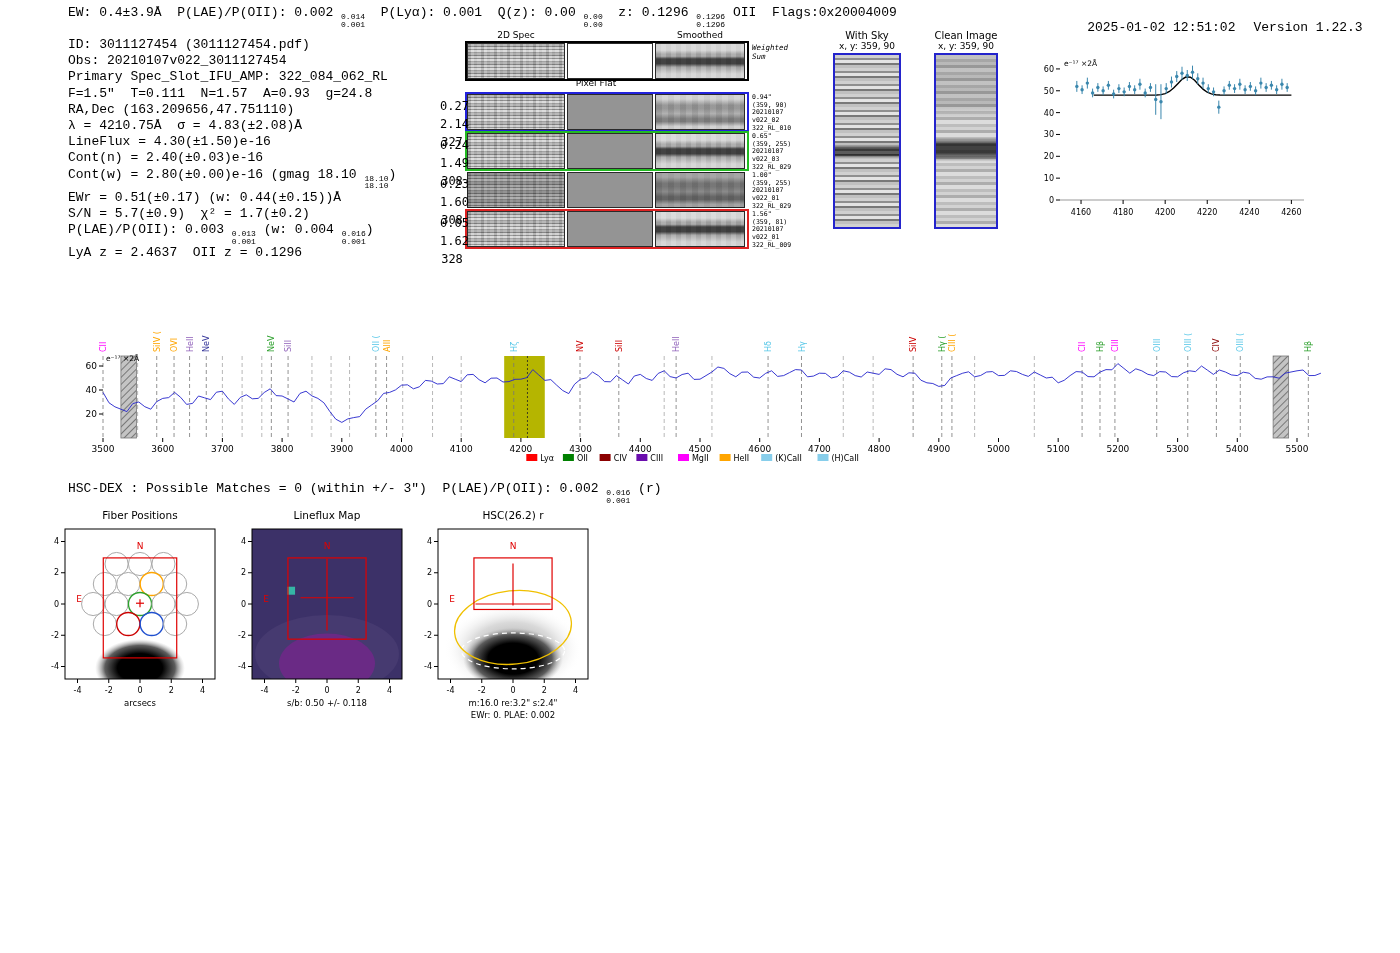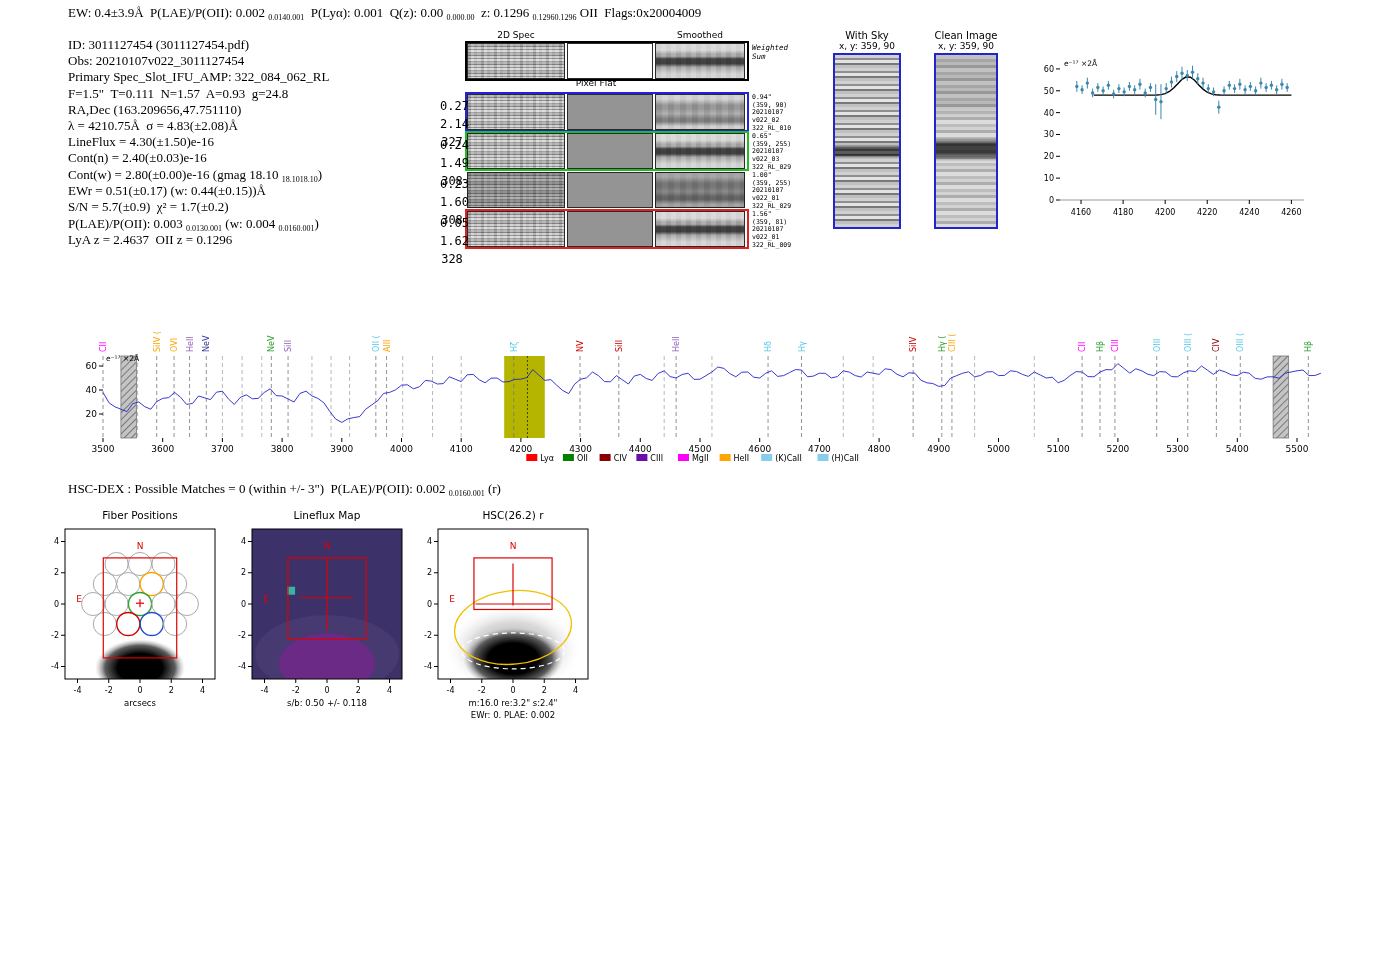--- a/index.html
+++ b/index.html
@@ -1,24 +1,24 @@
 <!DOCTYPE html>
 <html><head>
 <meta charset="utf-8">
 <style>
   html,body{margin:0;padding:0;background:#fff}
   .page{position:relative;width:1400px;height:953px;background:#fff;color:#000;
         font-family:"DejaVu Sans Mono",monospace;overflow:hidden}
   .page *{box-sizing:border-box}
-  .mono{font-family:Liberation Serif, serif;white-space:pre}
+  .mono{font-family:Liberation Mono, monospace;white-space:pre}
   .hdr{position:absolute;left:68px;top:5px;font-size:13px}
   .hdr-right{position:absolute;left:1056px;top:5px;font-size:13px}
   .hdr-right .ver{margin-left:18px}
   .info{position:absolute;left:68px;top:37px;font-size:13px;line-height:16.2px}
-  .frac{display:inline-flex;flex-direction:row;vertical-align:-3px;font-size:8px;line-height:7.5px;text-align:left}
+  .frac{display:inline-flex;flex-direction:column;vertical-align:-3px;font-size:8px;line-height:7.5px;text-align:left}
   .hscdex{position:absolute;left:68px;top:481px;font-size:13px}
   .footer{position:absolute;left:68px;top:874px;font-size:13px;line-height:16px}
   
   .spec2d{position:absolute;left:440px;top:30px;width:370px;height:228px}
   .s2-h{position:absolute;font-family:"DejaVu Sans",sans-serif;font-size:9px;transform:translateX(-50%);white-space:nowrap}
   .strip{position:absolute;border:1px solid #2a2a2a}
   .rowbord{position:absolute;border-width:2px;border-style:solid}
   .s2-left{position:absolute;width:24px;font-size:12px;line-height:18px;text-align:center;white-space:pre-line}
   .s2-right{position:absolute;font-size:6.5px;line-height:7.7px;white-space:pre-line}
   .tex-noise{background-image:
@@ -47,20 +47,23 @@
     repeating-linear-gradient(180deg, #dcdcdc 0 4px, #bdbdbd 4px 7px, #d2d2d2 7px 10px, #adadad 10px 13px)}
   svg{position:absolute}
   svg text{font-family:"DejaVu Sans",sans-serif}
 </style>
 </head>
 <body>
 
 <div class="page">
 
   <div class="hdr mono">EW: 0.4±3.9Å  P(LAE)/P(OII): 0.002 <span class="frac"><span>0.014</span><span>0.001</span></span>  P(Lyα): 0.001  Q(z): 0.00 <span class="frac"><span>0.00</span><span>0.00</span></span>  z: 0.1296 <span class="frac"><span>0.1296</span><span>0.1296</span></span> OII  Flags:0x20004009</div>
+  <div class="hdr-right mono">
+    <span>2025-01-02 12:51:02</span><span class="ver">Version 1.22.3</span>
+  </div>
 
   <div class="info mono" id="info-block"><div>ID: 3011127454 (3011127454.pdf)</div><div>Obs: 20210107v022_3011127454</div><div>Primary Spec_Slot_IFU_AMP: 322_084_062_RL</div><div>F=1.5"  T=0.111  N=1.57  A=0.93  g=24.8</div><div>RA,Dec (163.209656,47.751110)</div><div>λ = 4210.75Å  σ = 4.83(±2.08)Å</div><div>LineFlux = 4.30(±1.50)e-16</div><div>Cont(n) = 2.40(±0.03)e-16</div><div>Cont(w) = 2.80(±0.00)e-16 (gmag 18.10 <span class="frac"><span>18.10</span><span>18.10</span></span>)</div><div>EWr = 0.51(±0.17) (w: 0.44(±0.15))Å</div><div>S/N = 5.7(±0.9)  χ² = 1.7(±0.2)</div><div>P(LAE)/P(OII): 0.003 <span class="frac"><span>0.013</span><span>0.001</span></span> (w: 0.004 <span class="frac"><span>0.016</span><span>0.001</span></span>)</div><div>LyA z = 2.4637  OII z = 0.1296</div></div>
 
   <div class="spec2d" id="spec2d">
       <div class="s2-h" style="left: 76px; top: 0px;">2D Spec</div>
       <div class="s2-h" style="left: 156px; top: 0px; margin-top: 48px;">Pixel Flat</div>
       <div class="s2-h" style="left: 260px; top: 0px;">Smoothed</div>
       <div class="rowbord" style="left: 25px; top: 11px; width: 284px; height: 40px; border-color: rgb(0, 0, 0);"></div>
       <div class="strip tex-noise" style="left: 27px; top: 13px; width: 98px; height: 36px;"></div>
       <div class="strip tex-white" style="left: 127px; top: 13px; width: 86px; height: 36px;"></div>

